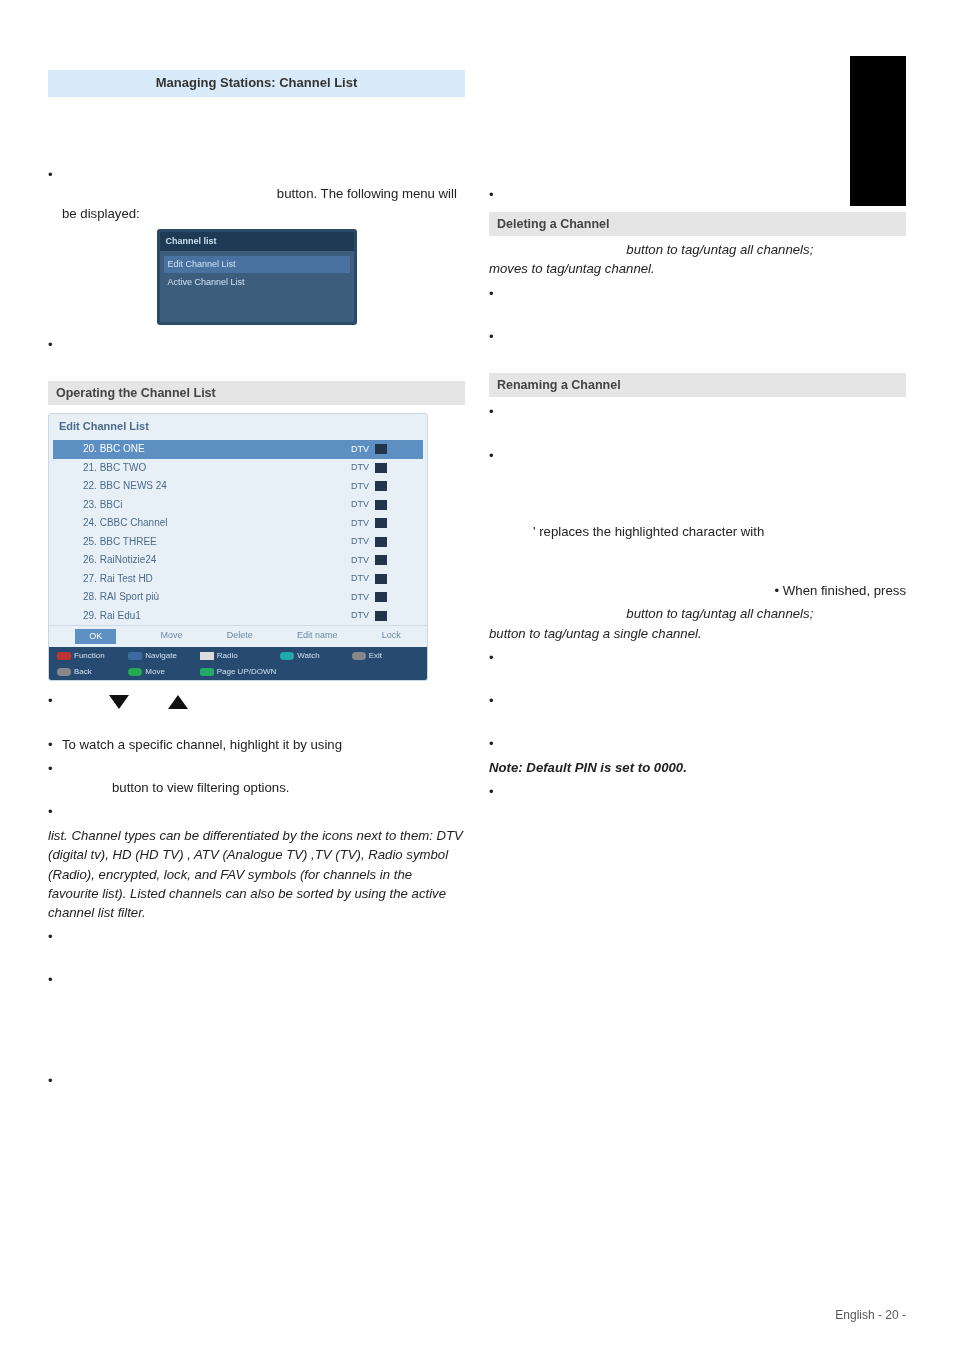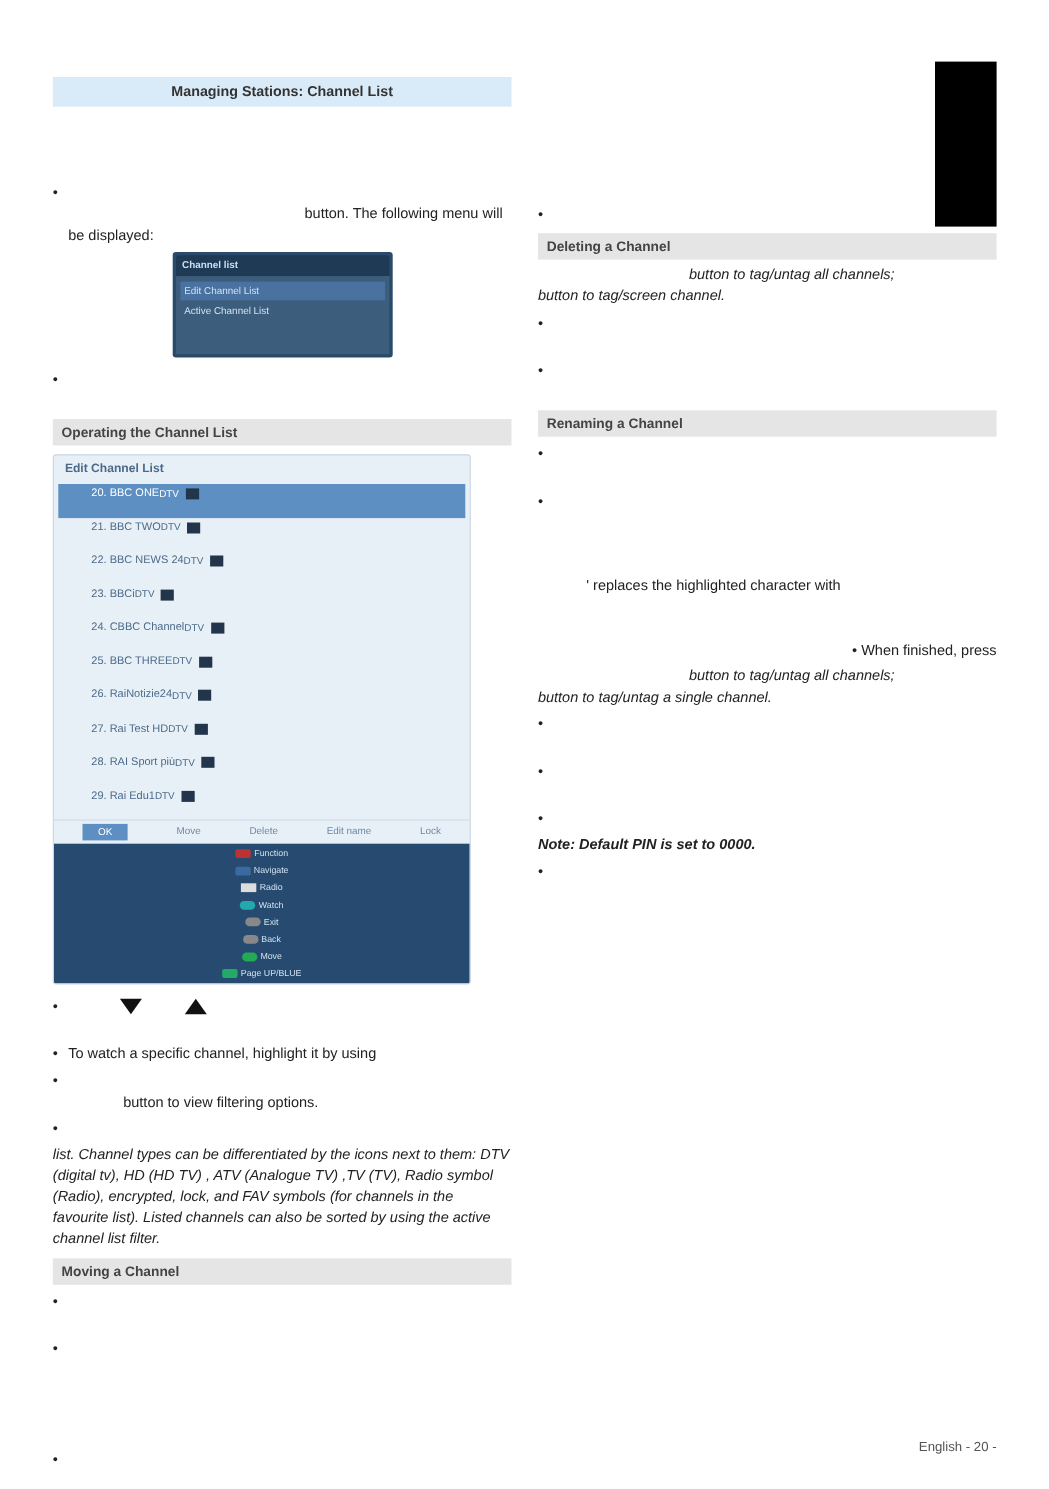--- a/index.html
+++ b/index.html
@@ -100,22 +100,23 @@
   .list-shot .ls-title {
     padding: 5px 10px;
     font-size: 11px;
     font-weight: bold;
   }
   .list-shot .ls-rows {
     padding: 0 4px;
   }
   .list-shot .ls-row {
     display: flex;
+    justify-content: space-between;
     align-items: center;
-    padding: 2px 36px 14px 30px;
+    padding: 2px 36px 2px 30px;
     font-size: 10px;
   }
   .list-shot .ls-row.sel {
     background: #5d8fc2;
     color: #fff;
   }
   .list-shot .ls-row .rt {
     display: flex;
     align-items: center;
     gap: 6px;
@@ -133,24 +134,23 @@
     border-top: 1px solid #d0dbe6;
   }
   .list-shot .ls-actions span.sel {
     background: #5d8fc2; color:#fff; padding: 1px 14px;
   }
   .list-shot .ls-legend {
     background: #274b70;
     color: #cfe0ef;
     font-size: 8px;
     display: grid;
-    grid-template-columns: 1fr;
+    grid-template-columns: 1fr 1fr 1fr 1fr 1fr;
     padding: 3px 8px;
     gap: 4px;
-    text-align: center;
   }
   .list-shot .ls-legend span { white-space: nowrap; }
   .kbox { display:inline-block; width:14px; height:8px; vertical-align:middle; margin-right:3px; }
   .kred { background:#b33; border-radius:2px; }
   .kblue { background:#3a6aa0; border-radius:2px; }
   .kwhite { background:#ddd; }
   .kgrey { background:#888; border-radius:6px; }
   .kgbox { background:#2a5; border-radius:6px; }
   .kcyan { background:#2aa; border-radius:6px; }
   .kgrn { background:#2a6; border-radius:2px; }
@@ -282,60 +282,59 @@
         <span>Lock</span>
       </div>
       <div class="ls-legend">
         <span><i class="kbox kred"></i><span>Function</span></span>
         <span><i class="kbox kblue"></i><span>Navigate</span></span>
         <span><i class="kbox kwhite"></i><span>Radio</span></span>
         <span><i class="kbox kcyan"></i><span>Watch</span></span>
         <span><i class="kbox kgrey"></i><span>Exit</span></span>
         <span><i class="kbox kgrey"></i><span>Back</span></span>
         <span><i class="kbox kgbox"></i><span>Move</span></span>
-        <span><i class="kbox kgrn"></i><span>Page UP/BLUE</span></span>
+        <span><i class="kbox kgrn"></i><span>Page UP/DOWN</span></span>
       </div>
     </div>
 
     <ul class="bulleted">
       <li>
         <span>Press </span>
         <span class="tri-down"></span>
         <span> or </span>
         <span class="tri-up"></span>
         <span> button to select the channel that will be processed. Press </span>
       </li>
       <li class="vis-li">To watch a specific channel, highlight it by using</li>
       <li><span>Use </span><span>P+/P-</span><span> buttons to move page up or down.</span>
         <span class="visible" style="display:block; margin-left:50px;">button to view filtering options.</span>
       </li>
       <li><span>Press </span><span>BLUE</span><span> button to view filtering options.</span></li>
     </ul>
 
     <p class="italic">list. Channel types can be differentiated by the icons next to them: DTV (digital tv), HD (HD TV) , ATV (Analogue TV) ,TV (TV), Radio symbol (Radio), encrypted, lock, and FAV symbols (for channels in the favourite list). Listed channels can also be sorted by using the active channel list filter.</p>
 
-    <div class="sub-bar">Moving a Channel</div>
     <ul class="bulleted">
       <li>First select the desired channel. Select Move option in the channel list and press OK button.</li>
       <li>Enter Number screen will be displayed. Enter the desired channel number by using the numeric buttons on the remote control. If there is a previously stored channel on that number, a warning screen will be displayed. Select Yes if you want to move the channel and press OK.</li>
       <li>Press OK button to process. Selected channel is now moved.</li>
     </ul>
   </div>
 
   <div class="col">
     <div style="height:120px"></div>
     <ul class="bulleted">
       <li>&nbsp;</li>
     </ul>
     <div class="sub-bar">Deleting a Channel</div>
     <p>
       <span>You can press </span><span>GREEN</span>
       <span class="italic"> button to tag/untag all channels; </span>
       <span>YELLOW</span>
-      <span class="italic"> button to tag/screen channel.</span>
+      <span class="italic"> moves to tag/untag channel.</span>
     </p>
     <ul class="bulleted">
       <li>Select the channel that you want to delete and select Delete option. Press OK button to continue.</li>
       <li>A warning screen will appear. Select YES to delete, select No to cancel. Press OK button to continue.</li>
     </ul>
 
     <div class="sub-bar">Renaming a Channel</div>
     <ul class="bulleted">
       <li>Select the channel that you want to rename and select Edit Name option. Press OK button to continue.</li>
       <li>

